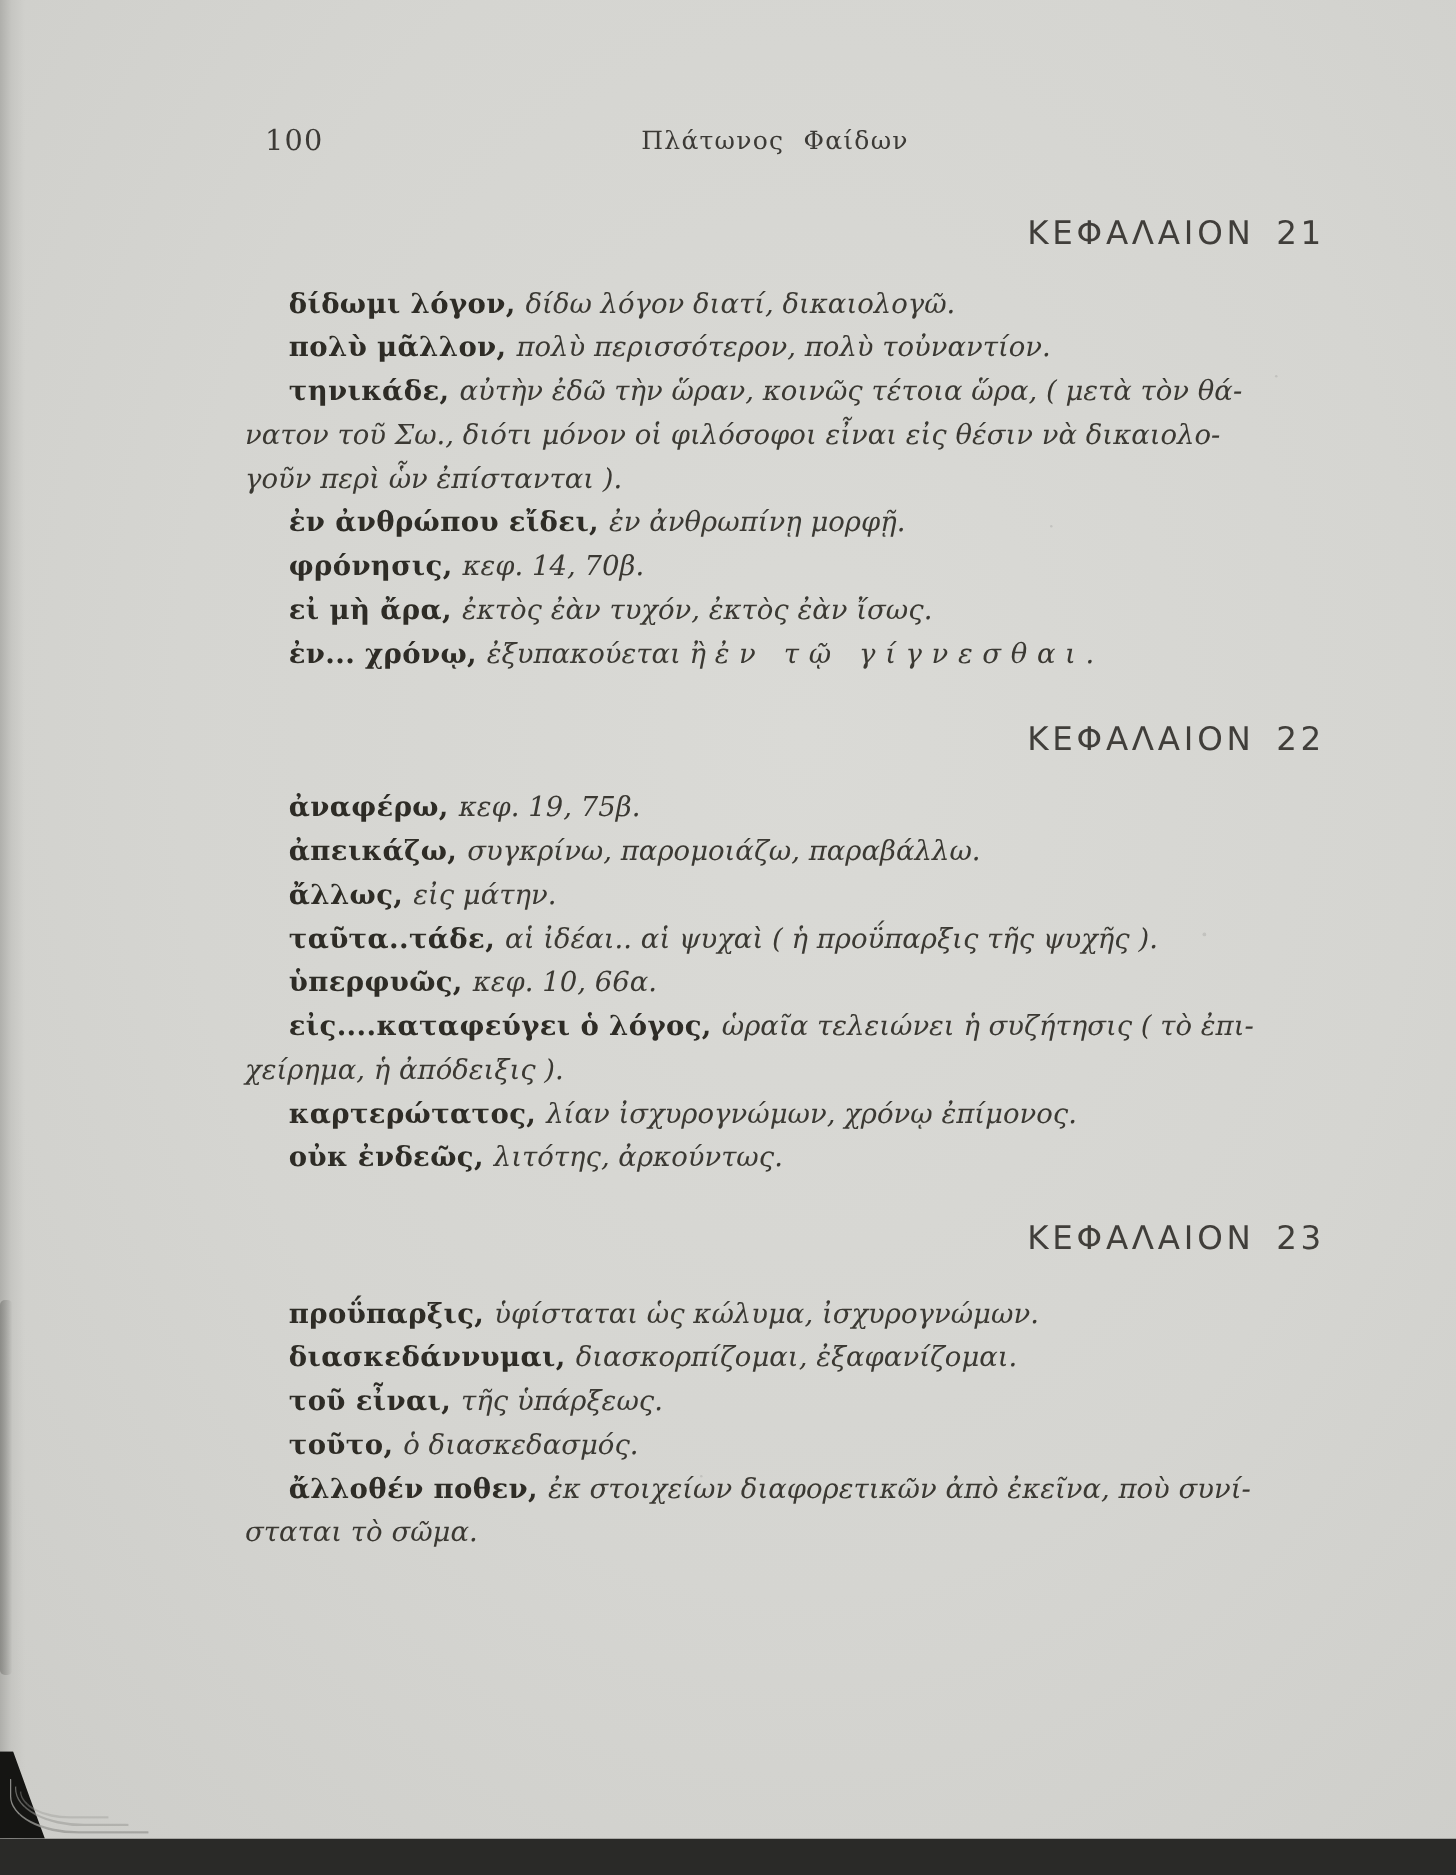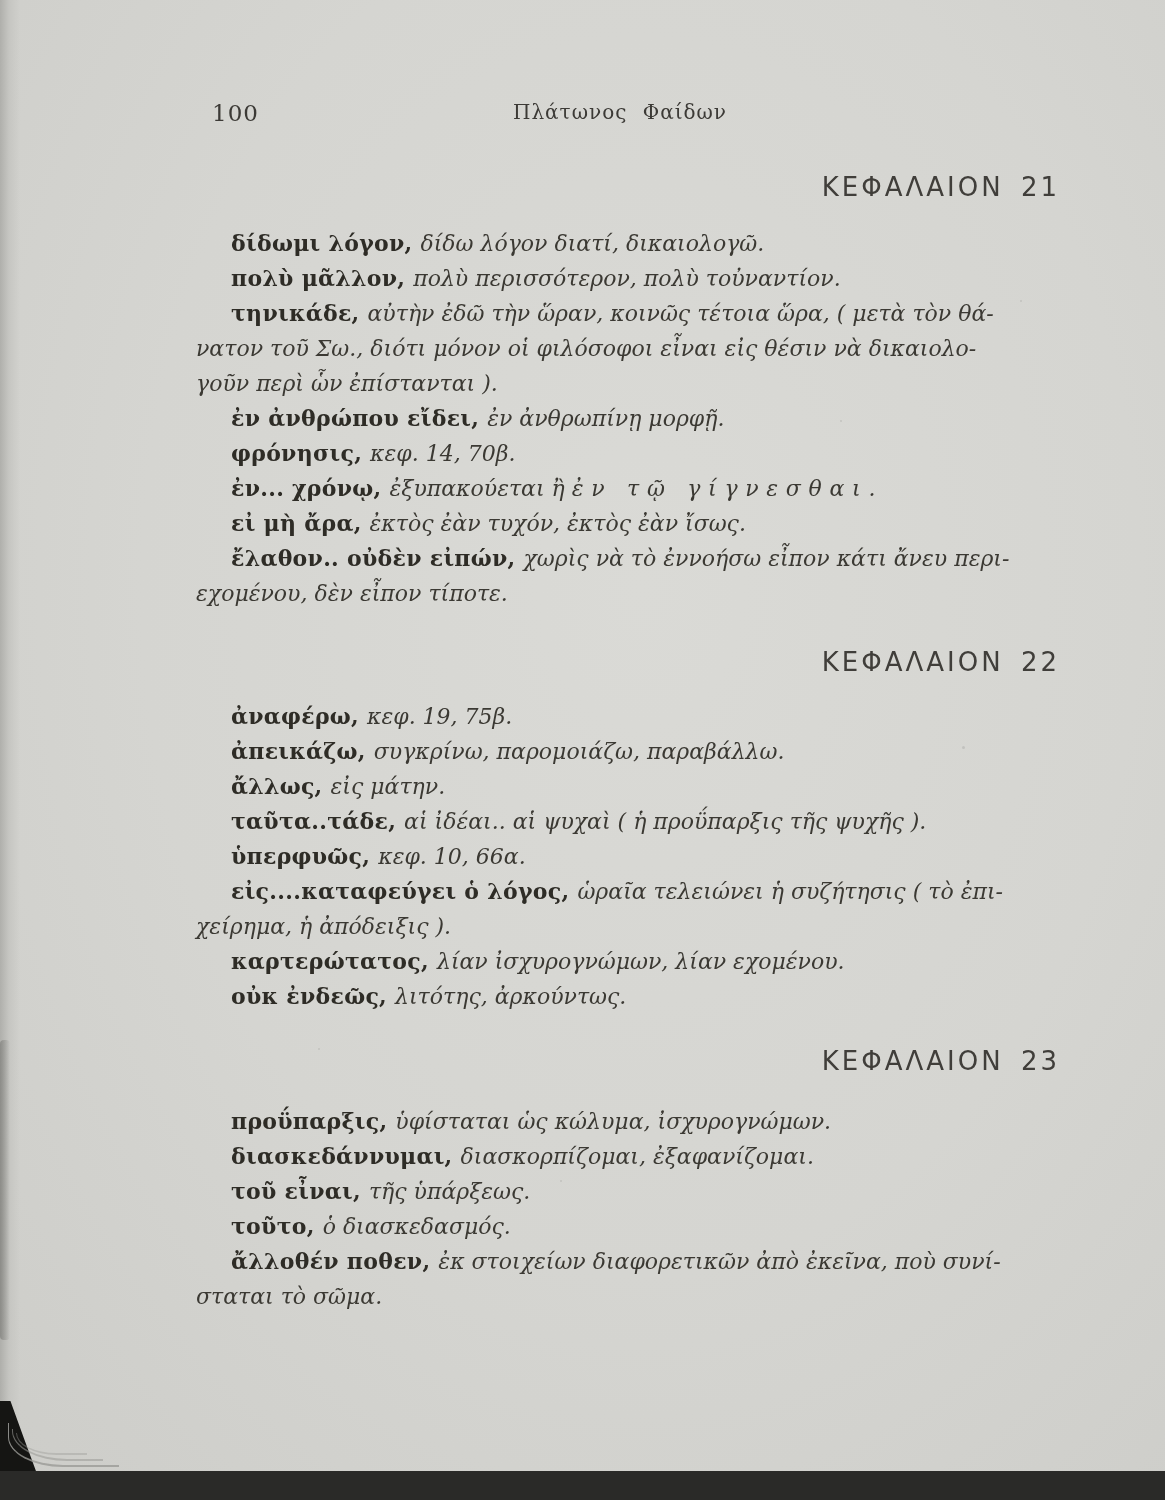--- a/index.html
+++ b/index.html
@@ -114,35 +114,34 @@
     </div>
     <div id="sections-root" data-name="chapters-container">
         <section data-name="chapter-section">
           <h2 class="chapter" data-name="chapter-heading">ΚΕΦΑΛΑΙΟΝ 21</h2>
           <div class="para-block" data-name="entries-block">
             <p class="entry" data-name="glossary-entry"><span class="lead" data-name="entry-lemma">δίδωμι λόγον, </span><span class="def" data-name="entry-definition">δίδω λόγον διατί, δικαιολογῶ.</span></p>
             <p class="entry" data-name="glossary-entry"><span class="lead" data-name="entry-lemma">πολὺ μᾶλλον, </span><span class="def" data-name="entry-definition">πολὺ περισσότερον, πολὺ τοὐναντίον.</span></p>
             <p class="entry" data-name="glossary-entry"><span class="lead" data-name="entry-lemma">τηνικάδε, </span><span class="def" data-name="entry-definition">αὐτὴν ἐδῶ τὴν ὥραν, κοινῶς τέτοια ὥρα, ( μετὰ τὸν θά-</span><br><span class="def" data-name="entry-definition">νατον τοῦ Σω., διότι μόνον οἱ φιλόσοφοι εἶναι εἰς θέσιν νὰ δικαιολο-</span><br><span class="def" data-name="entry-definition">γοῦν περὶ ὧν ἐπίστανται ).</span></p>
             <p class="entry" data-name="glossary-entry"><span class="lead" data-name="entry-lemma">ἐν ἀνθρώπου εἴδει, </span><span class="def" data-name="entry-definition">ἐν ἀνθρωπίνῃ μορφῇ.</span></p>
             <p class="entry" data-name="glossary-entry"><span class="lead" data-name="entry-lemma">φρόνησις, </span><span class="def" data-name="entry-definition">κεφ. 14, 70β.</span></p>
+            <p class="entry" data-name="glossary-entry"><span class="lead" data-name="entry-lemma">εἰ μὴ ἄρα, </span><span class="def" data-name="entry-definition">ἐκτὸς ἐὰν τυχόν, ἐκτὸς ἐὰν ἴσως.</span></p>
             <p class="entry" data-name="glossary-entry"><span class="lead" data-name="entry-lemma">ἐν... χρόνῳ, </span><span class="def" data-name="entry-definition">ἐξυπακούεται ἢ </span><span class="spaced" data-name="entry-definition">ἐν τῷ γίγνεσθαι.</span></p>
-            <p class="entry" data-name="glossary-entry"><span class="lead" data-name="entry-lemma">εἰ μὴ ἄρα, </span><span class="def" data-name="entry-definition">ἐκτὸς ἐὰν τυχόν, ἐκτὸς ἐὰν ἴσως.</span></p>
-            <p class="entry" data-name="glossary-entry"><span class="lead" data-name="entry-lemma">ἔλαθον.. οὐδὲν εἰπών, </span><span class="def" data-name="entry-definition">χωρὶς νὰ τὸ ἐννοήσω εἶπον κάτι ἄνευ περι-</span><br><span class="def" data-name="entry-definition">εχομένου, δὲν εἶπον τίποτε.</span></p>
           </div>
         </section>
         <section data-name="chapter-section">
           <h2 class="chapter" data-name="chapter-heading">ΚΕΦΑΛΑΙΟΝ 22</h2>
           <div class="para-block" data-name="entries-block">
             <p class="entry" data-name="glossary-entry"><span class="lead" data-name="entry-lemma">ἀναφέρω, </span><span class="def" data-name="entry-definition">κεφ. 19, 75β.</span></p>
             <p class="entry" data-name="glossary-entry"><span class="lead" data-name="entry-lemma">ἀπεικάζω, </span><span class="def" data-name="entry-definition">συγκρίνω, παρομοιάζω, παραβάλλω.</span></p>
             <p class="entry" data-name="glossary-entry"><span class="lead" data-name="entry-lemma">ἄλλως, </span><span class="def" data-name="entry-definition">εἰς μάτην.</span></p>
             <p class="entry" data-name="glossary-entry"><span class="lead" data-name="entry-lemma">ταῦτα..τάδε, </span><span class="def" data-name="entry-definition">αἱ ἰδέαι.. αἱ ψυχαὶ ( ἡ προΰπαρξις τῆς ψυχῆς ).</span></p>
             <p class="entry" data-name="glossary-entry"><span class="lead" data-name="entry-lemma">ὑπερφυῶς, </span><span class="def" data-name="entry-definition">κεφ. 10, 66α.</span></p>
             <p class="entry" data-name="glossary-entry"><span class="lead" data-name="entry-lemma">εἰς....καταφεύγει ὁ λόγος, </span><span class="def" data-name="entry-definition">ὡραῖα τελειώνει ἡ συζήτησις ( τὸ ἐπι-</span><br><span class="def" data-name="entry-definition">χείρημα, ἡ ἀπόδειξις ).</span></p>
-            <p class="entry" data-name="glossary-entry"><span class="lead" data-name="entry-lemma">καρτερώτατος, </span><span class="def" data-name="entry-definition">λίαν ἰσχυρογνώμων, λίαν εχομένου.</span></p>
+            <p class="entry" data-name="glossary-entry"><span class="lead" data-name="entry-lemma">καρτερώτατος, </span><span class="def" data-name="entry-definition">λίαν ἰσχυρογνώμων, χρόνῳ ἐπίμονος.</span></p>
             <p class="entry" data-name="glossary-entry"><span class="lead" data-name="entry-lemma">οὐκ ἐνδεῶς, </span><span class="def" data-name="entry-definition">λιτότης, ἀρκούντως.</span></p>
           </div>
         </section>
         <section data-name="chapter-section">
           <h2 class="chapter" data-name="chapter-heading">ΚΕΦΑΛΑΙΟΝ 23</h2>
           <div class="para-block" data-name="entries-block">
             <p class="entry" data-name="glossary-entry"><span class="lead" data-name="entry-lemma">προΰπαρξις, </span><span class="def" data-name="entry-definition">ὑφίσταται ὡς κώλυμα, ἰσχυρογνώμων.</span></p>
             <p class="entry" data-name="glossary-entry"><span class="lead" data-name="entry-lemma">διασκεδάννυμαι, </span><span class="def" data-name="entry-definition">διασκορπίζομαι, ἐξαφανίζομαι.</span></p>
             <p class="entry" data-name="glossary-entry"><span class="lead" data-name="entry-lemma">τοῦ εἶναι, </span><span class="def" data-name="entry-definition">τῆς ὑπάρξεως.</span></p>
             <p class="entry" data-name="glossary-entry"><span class="lead" data-name="entry-lemma">τοῦτο, </span><span class="def" data-name="entry-definition">ὁ διασκεδασμός.</span></p>

